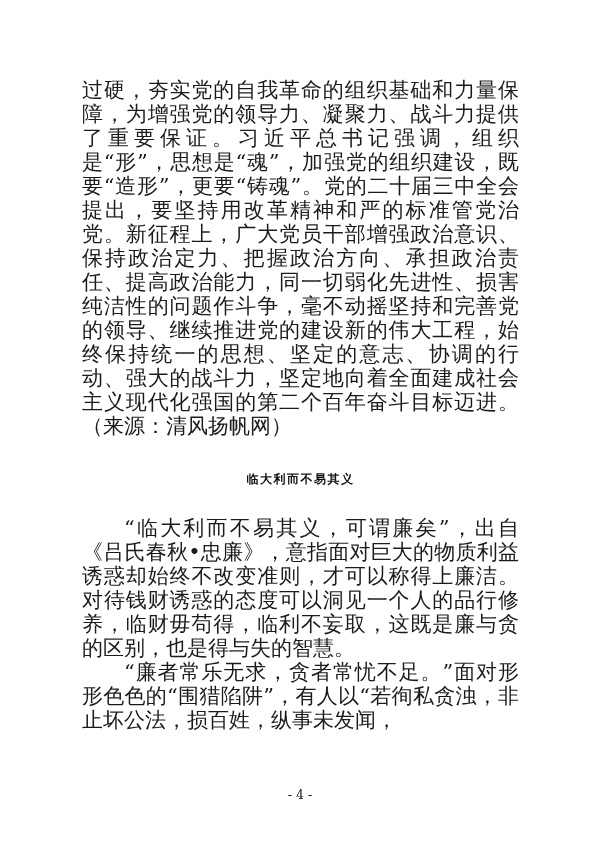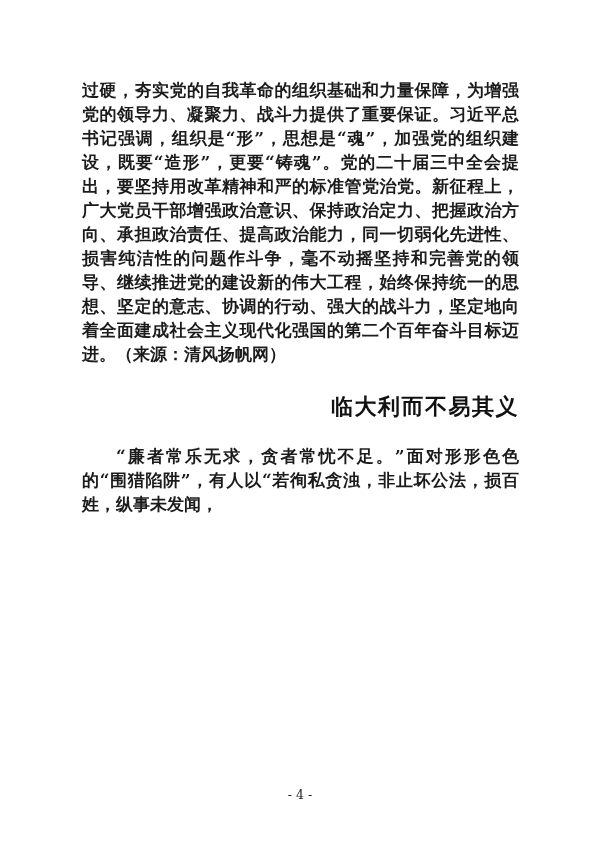--- a/index.html
+++ b/index.html
@@ -17,41 +17,40 @@
     color: #1b1b1b;
   }
   .content {
     position: absolute;
     left: 82px;
     top: 78px;
     width: 437px;
   }
   .para {
     margin: 0;
-    font-size: 17px;
+    font-size: 21px;
     line-height: 24px;
     text-align: justify;
     text-indent: 2em;
-    font-weight: bold;
   }
   .para.no-indent {
     text-indent: 0;
   }
   .section-header {
     margin: 24px 0 0 0;
     font-size: 15.5px;
     line-height: 24px;
     text-align: left;
     font-weight: normal;
   }
   .article-title {
     margin: 26px 0 22px 0;
-    font-size: 22px;
+    font-size: 12px;
     line-height: 30px;
-    text-align: right;
+    text-align: center;
     font-weight: bold;
     letter-spacing: 1.5px;
     font-family: "DejaVu Sans", "Liberation Sans", sans-serif;
     color: #111111;
   }
   .footer {
     position: absolute;
     left: 0;
     right: 0;
     bottom: 46px;
@@ -61,18 +60,19 @@
     color: #222222;
   }
 </style>
 </head>
 <body>
 
 <div class="page">
   <div class="content">
     <p class="para no-indent">过硬，夯实党的自我革命的组织基础和力量保障，为增强党的领导力、凝聚力、战斗力提供了重要保证。习近平总书记强调，组织是“形”，思想是“魂”，加强党的组织建设，既要“造形”，更要“铸魂”。党的二十届三中全会提出，要坚持用改革精神和严的标准管党治党。新征程上，广大党员干部增强政治意识、保持政治定力、把握政治方向、承担政治责任、提高政治能力，同一切弱化先进性、损害纯洁性的问题作斗争，毫不动摇坚持和完善党的领导、继续推进党的建设新的伟大工程，始终保持统一的思想、坚定的意志、协调的行动、强大的战斗力，坚定地向着全面建成社会主义现代化强国的第二个百年奋斗目标迈进。（来源：清风扬帆网）</p>
     <h1 class="article-title">临大利而不易其义</h1>
+    <p class="para">“临大利而不易其义，可谓廉矣”，出自《吕氏春秋•忠廉》，意指面对巨大的物质利益诱惑却始终不改变准则，才可以称得上廉洁。对待钱财诱惑的态度可以洞见一个人的品行修养，临财毋苟得，临利不妄取，这既是廉与贪的区别，也是得与失的智慧。</p>
     <p class="para">“廉者常乐无求，贪者常忧不足。”面对形形色色的“围猎陷阱”，有人以“若徇私贪浊，非止坏公法，损百姓，纵事未发闻，</p>
   </div>
   <div class="footer">
     <span>- 4 -</span>
   </div>
 </div>
 
 </body></html>

